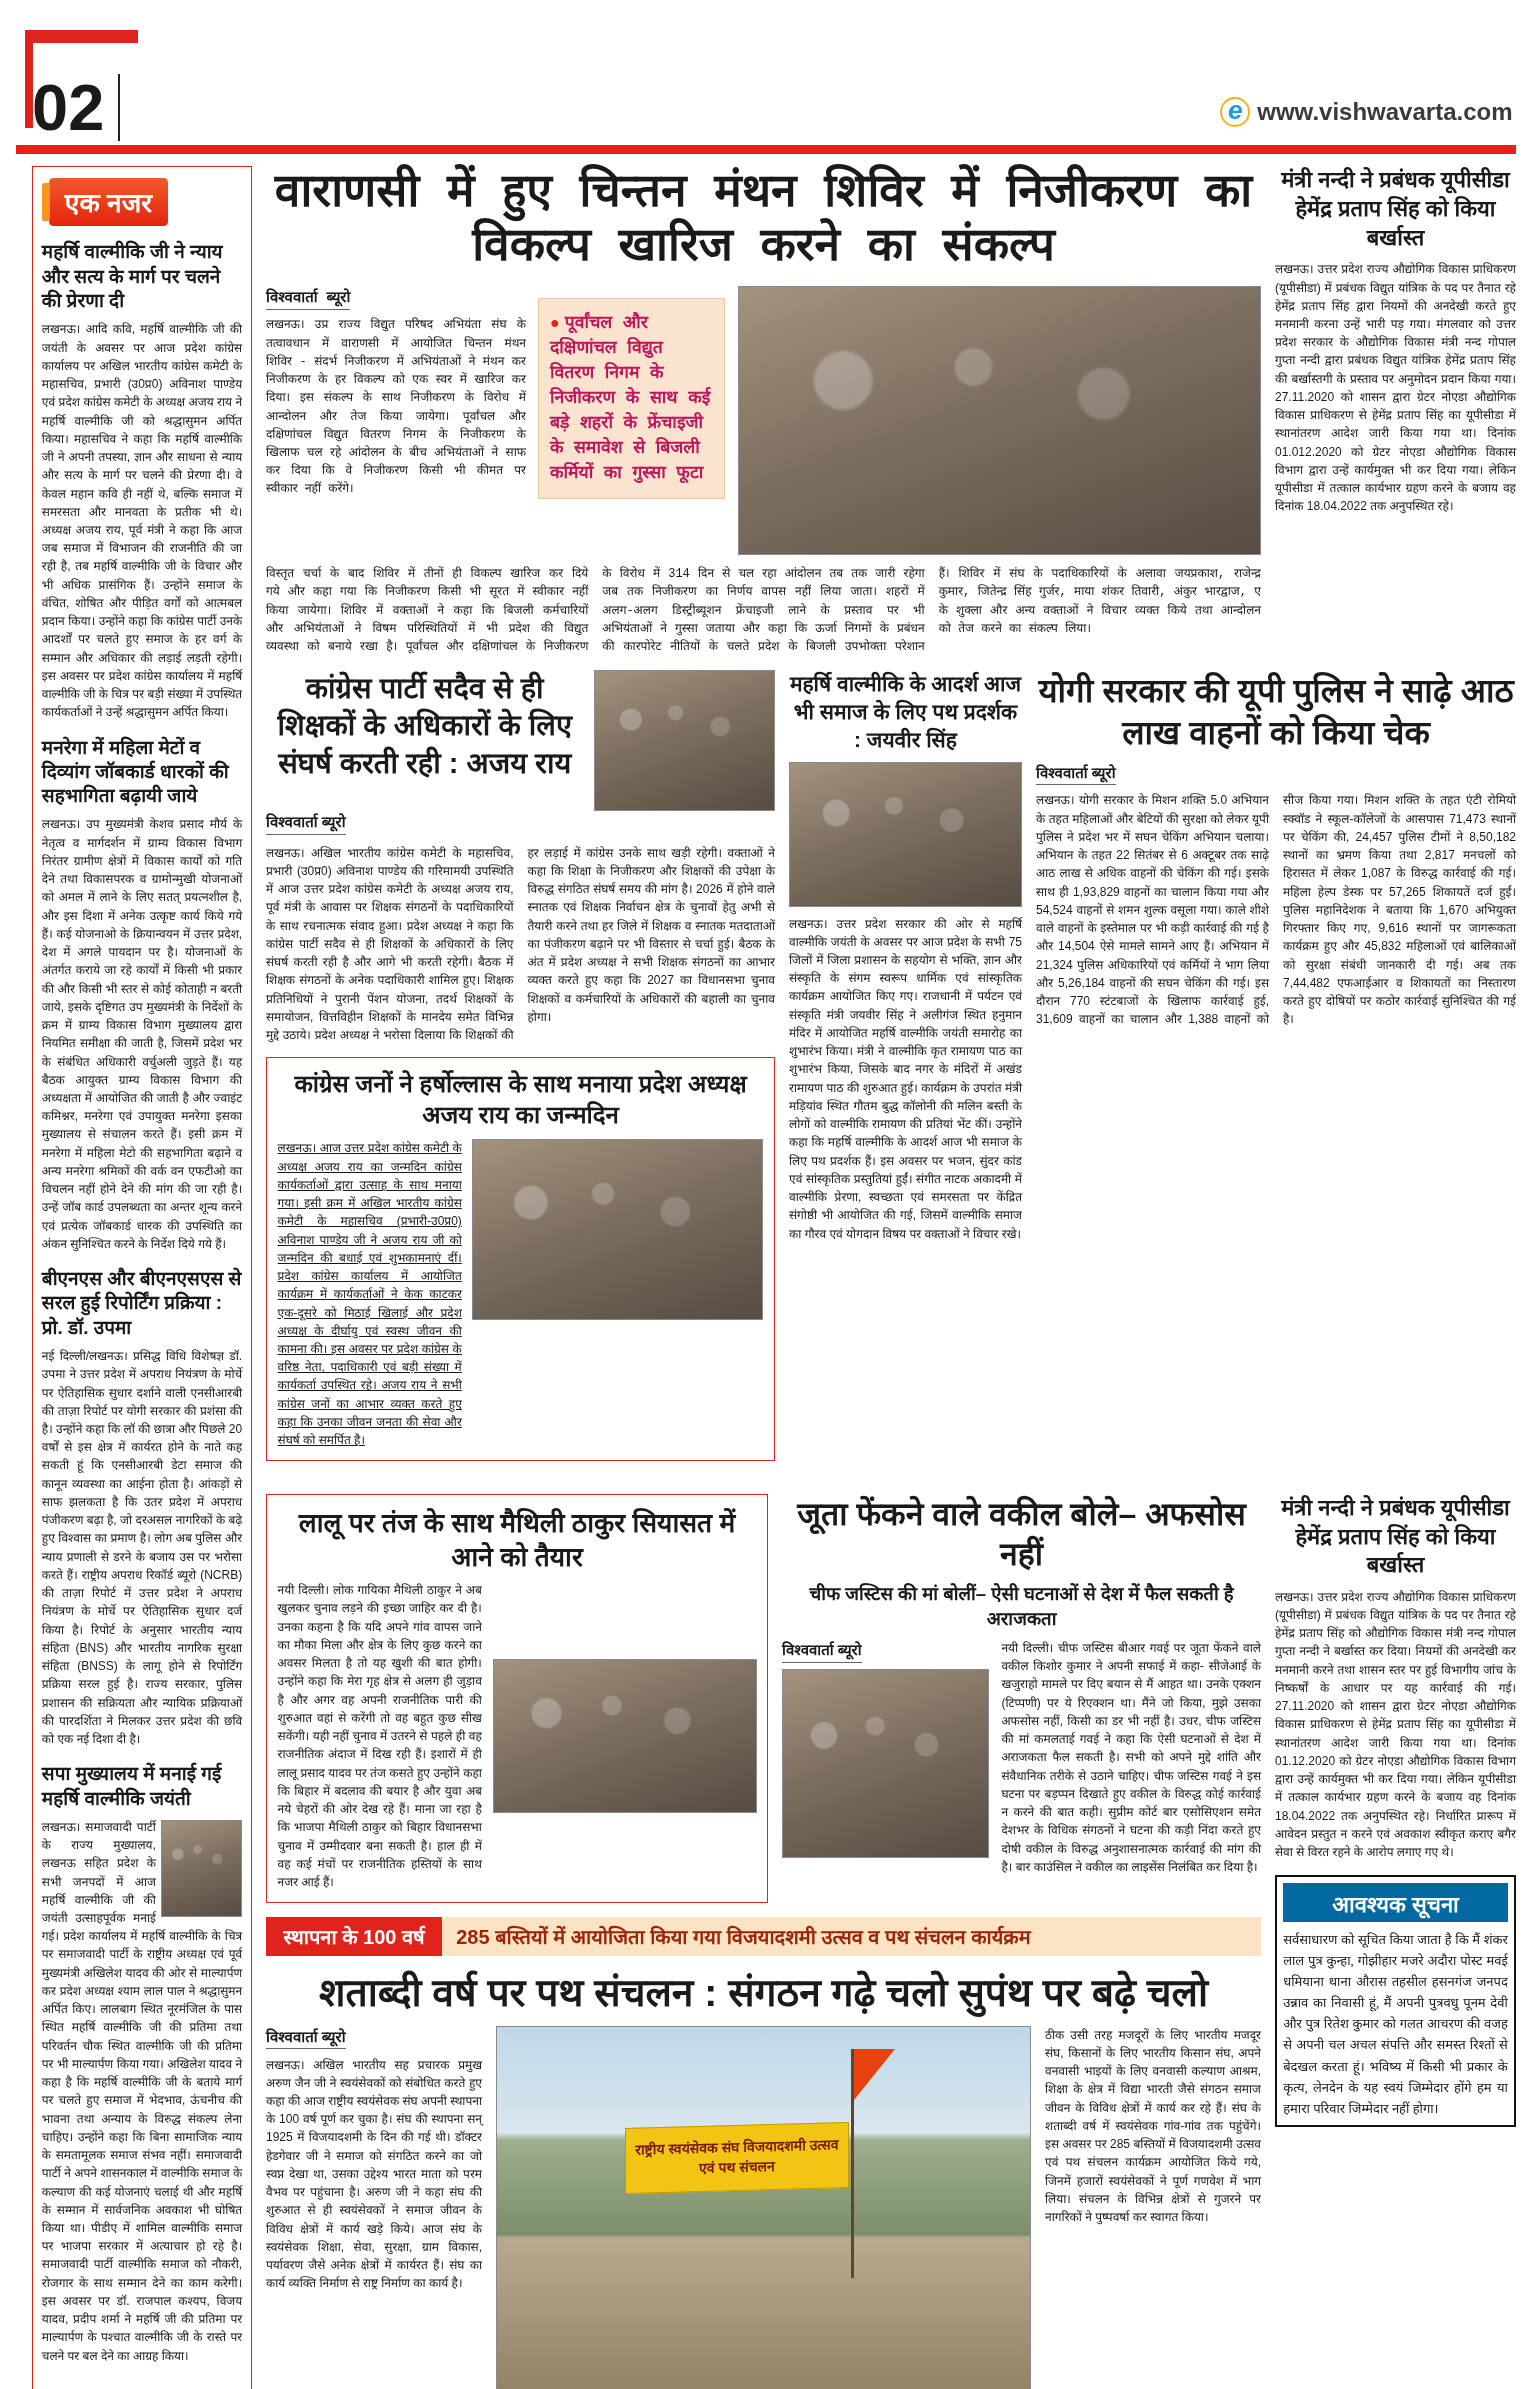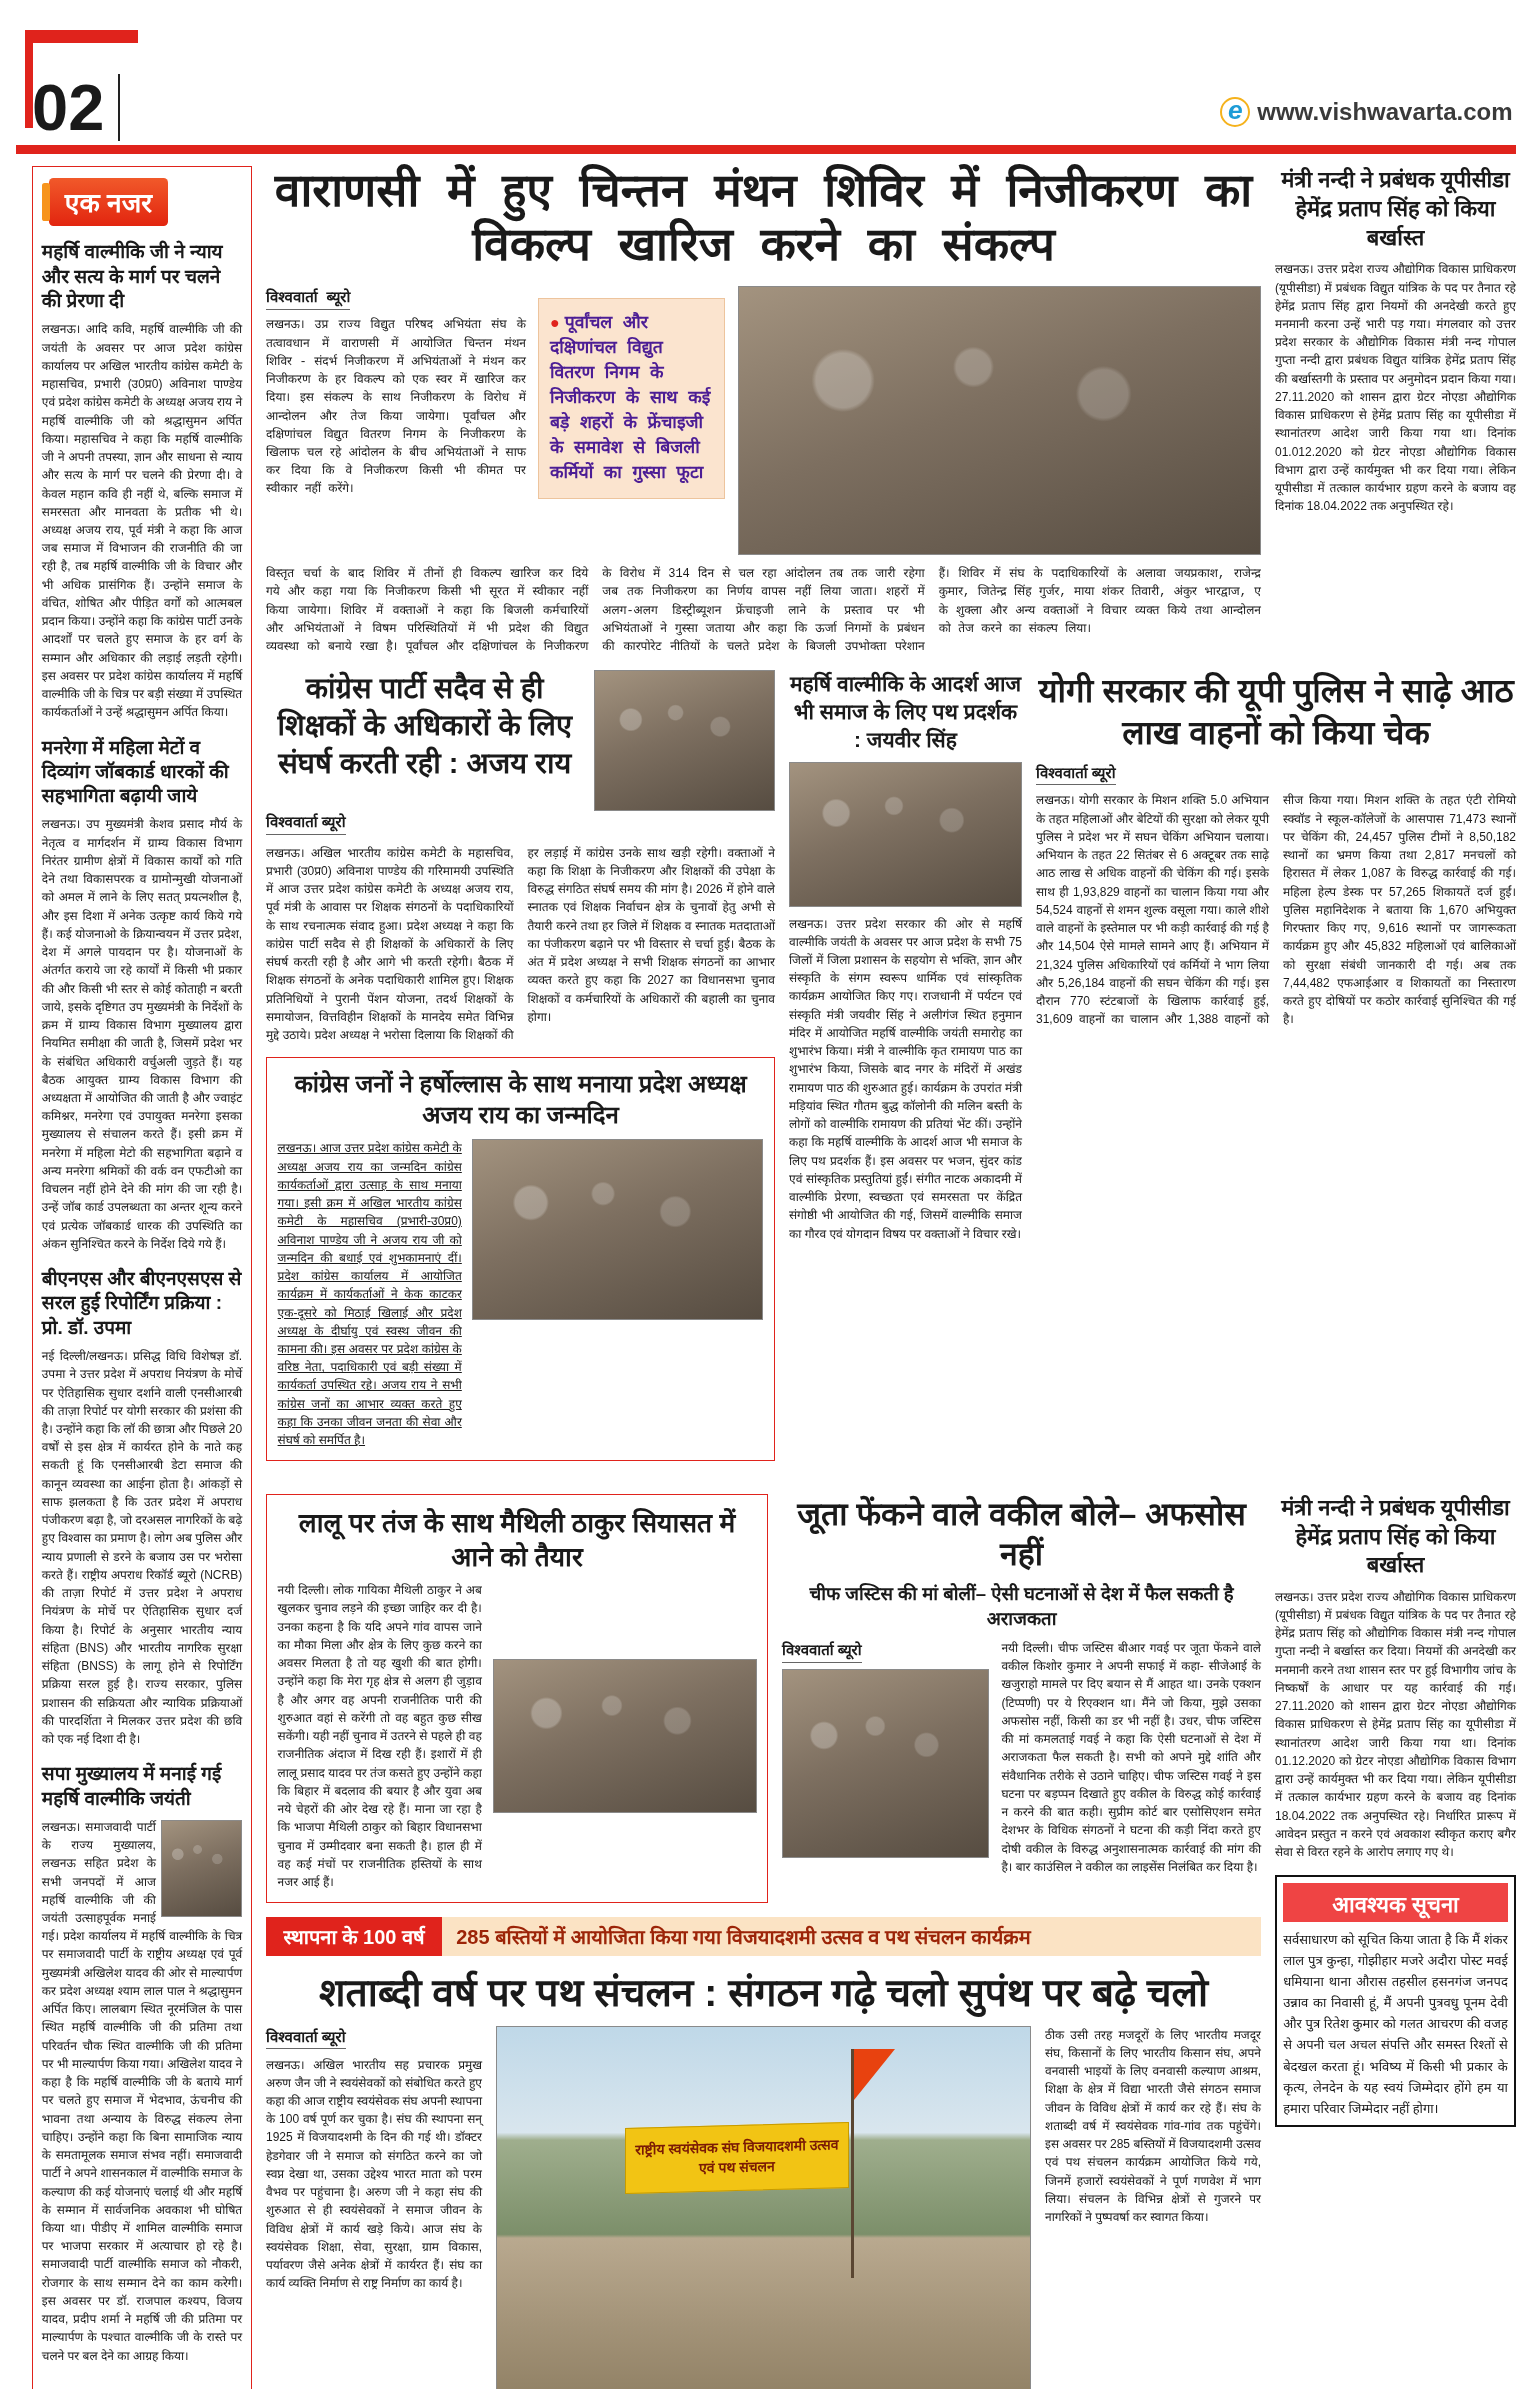--- a/index.html
+++ b/index.html
@@ -49,21 +49,21 @@
   .nj-photo { float:right; width:81px; height:97px; margin:1.8px 0 3.5px 5.3px; }
 
   
   .main { flex:1; display:flex; flex-direction:column; gap:14px; }
   .row1 { display:flex; gap:14px; }
   .lead-wrap { flex:1; min-width:0;font-family:Liberation Mono, monospace; }
   .lead-h { font-size:46px; font-weight:800; text-align:center; line-height:1.16; margin:1.8px 0 10.6px; }
   .lead-grid { display:flex; gap:12.3px; }
   .lead-colA { width:260px; flex:none; }
   .lead-hl { width:187px; flex:none; background:#fbe4cf; border:0.9px solid #edc49d; padding:12.3px 10.6px; font-size:17.6px;
-             font-weight:700; color:#4c1d95; line-height:1.42; height:fit-content; margin-top:12.3px; }
+             font-weight:700; color:#be185d; line-height:1.42; height:fit-content; margin-top:12.3px; }
   .lead-hl::before { content:"●"; color:#e0231c; margin-right:5.3px; font-size:16px; }
   .lead-photo { flex:1; min-height:269px; }
   .lead-bottom { column-count:3; column-gap:14px; margin-top:10.6px; }
 
   .nandi-col { width:241px; flex:none; }
   .nandi-h { font-size:22px; font-weight:800; text-align:center; line-height:1.3; margin-bottom:8px; }
 
   
   .row2 { display:flex; gap:14px; }
   .congress { flex:1; min-width:0; }
@@ -116,21 +116,21 @@
        border:0.9px solid #8a8a8a; }
   .rss-banner { position:absolute; left:24%; top:26%; width:42%; background:#f2c414; color:#7a1a05; font-weight:800;
        font-size:14px; line-height:1.4; text-align:center; padding:12.3px 8.8px; border:0.9px solid #c79b00; transform:skewY(-1.5deg); }
   .rss-flag { position:absolute; left:67%; top:6%; width:0; height:0;
        border-top:51px solid #e8420f; border-right:41px solid transparent; }
   .rss-flag::after { content:""; position:absolute; left:-3.5px; top:-51px; width:3.5px; height:229px; background:#5a4632; }
 
   
   .lower-right { width:241px; flex:none; }
   .notice-box { border:2.6px solid #111; padding:6.2px; margin-top:14px; }
-  .notice-title { background:#ef4444; color:#fff; text-align:center; font-size:22px; font-weight:800; padding:4.4px 3.5px; margin-bottom:7px; }
+  .notice-title { background:#0369a1; color:#fff; text-align:center; font-size:22px; font-weight:800; padding:4.4px 3.5px; margin-bottom:7px; }
   .notice-body { font-size:13px; line-height:1.62; text-align:justify; font-family:"Liberation Serif", serif; }
 </style>
 </head>
 <body>
 
 <div class="page">
 
   <div class="header">
     <div class="corner-red"></div>
     <div class="pagenum">02</div>

